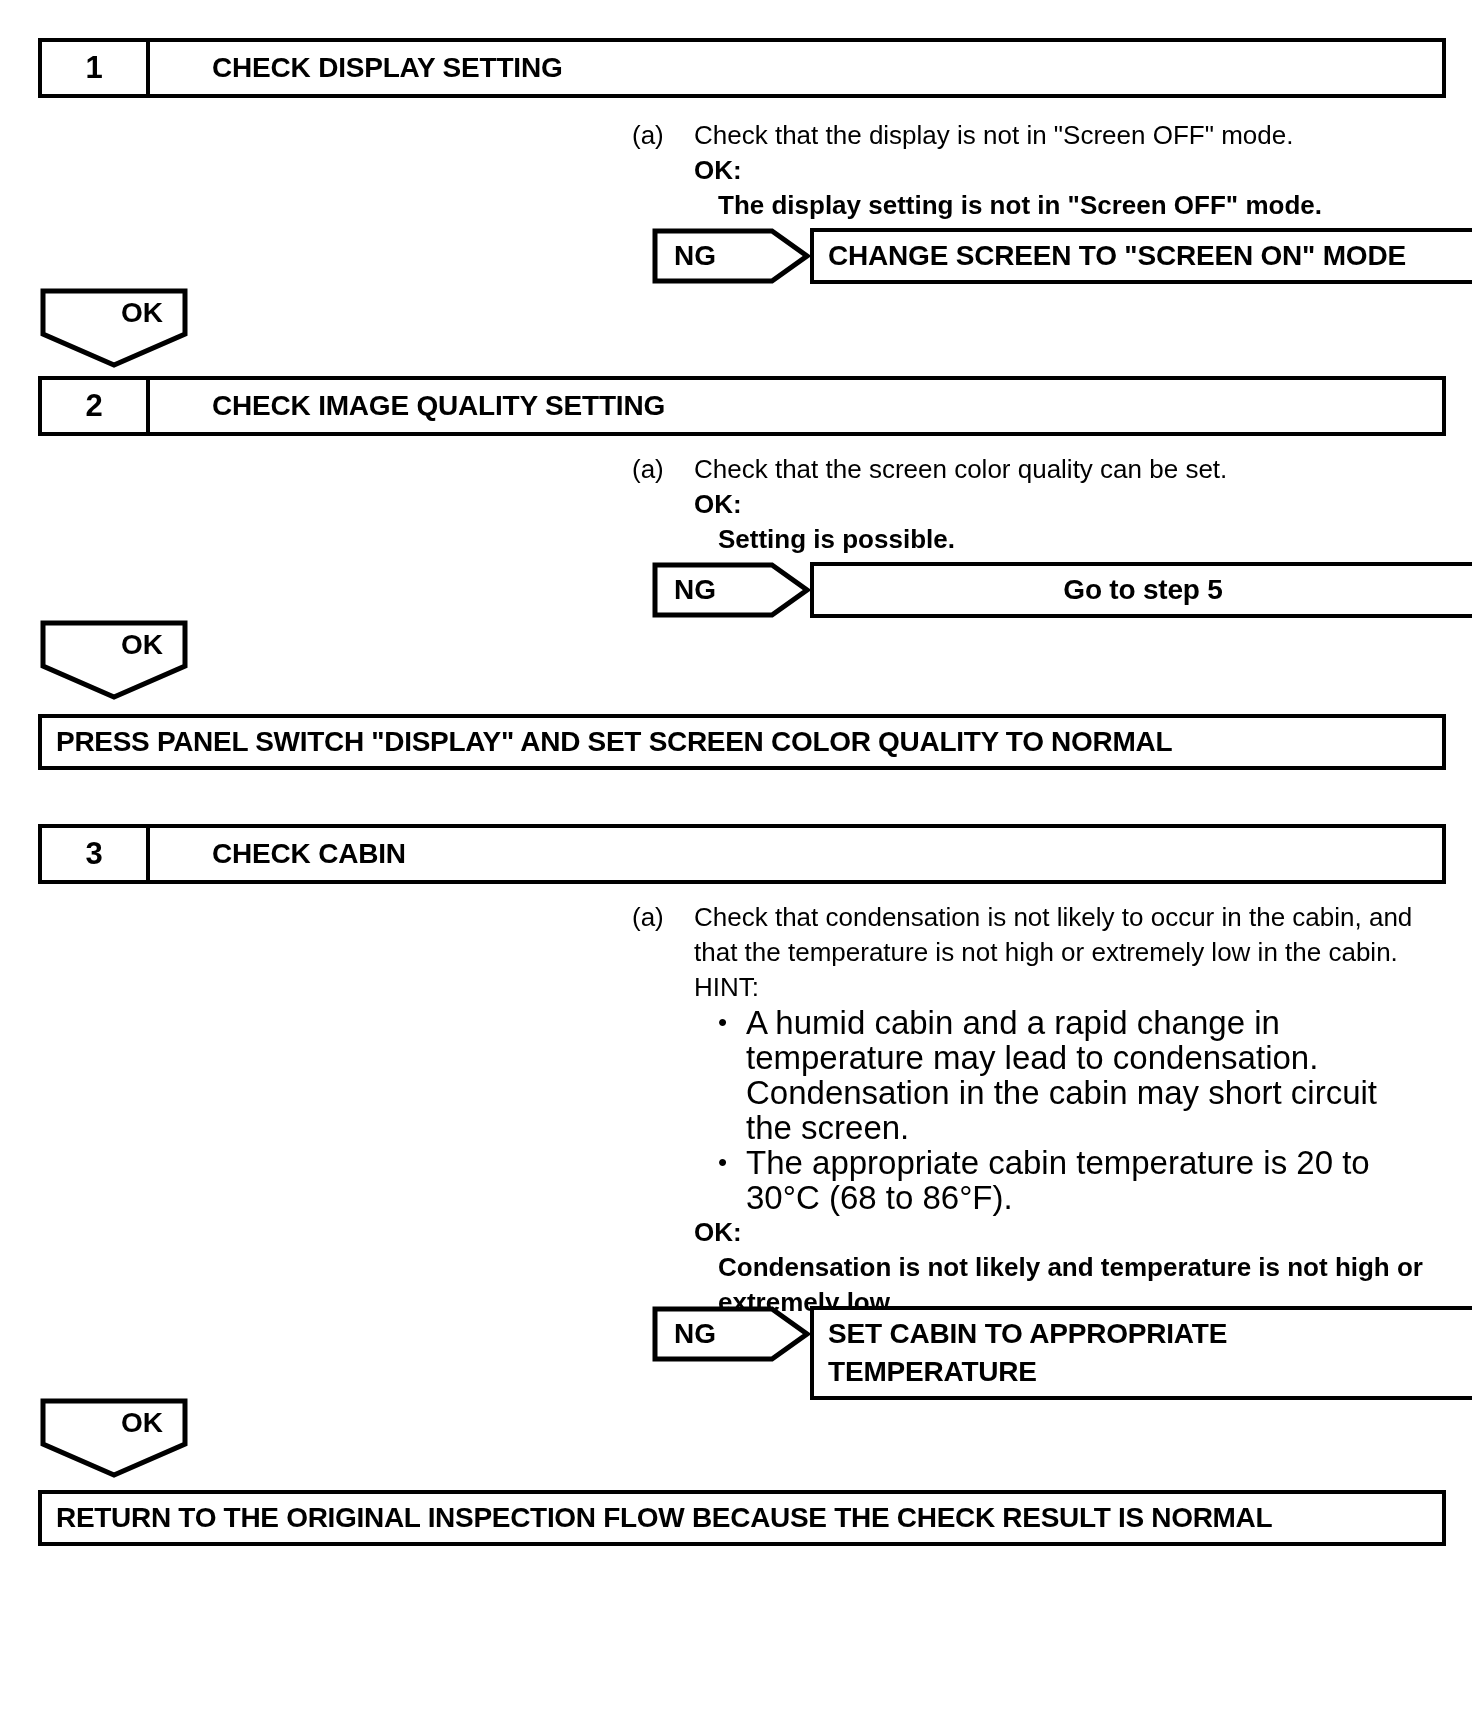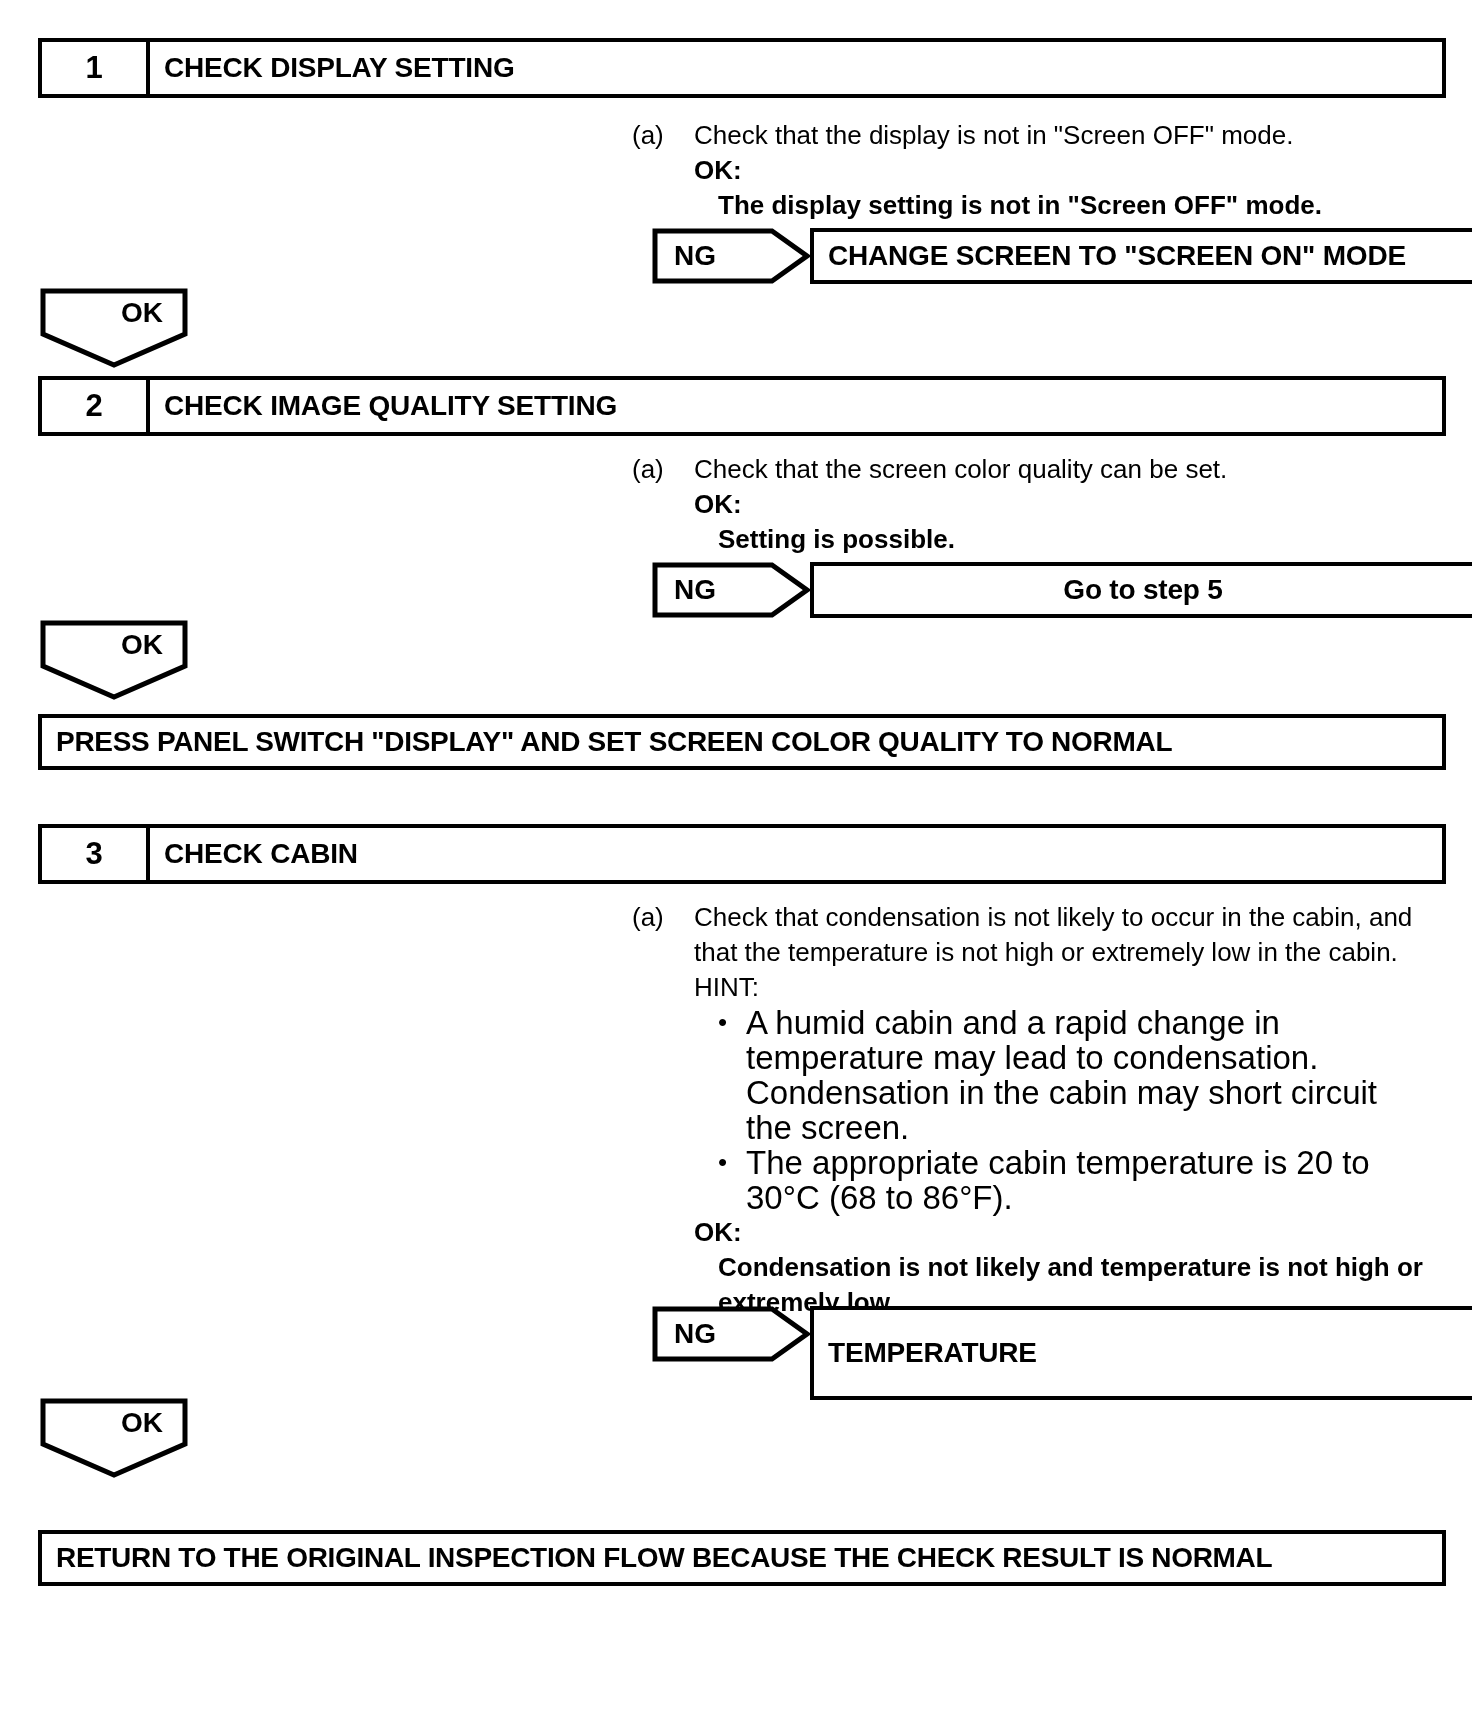--- a/index.html
+++ b/index.html
@@ -44,20 +44,21 @@
     letter-spacing: 0px;
   }
   .step-title {
     flex: 1;
     display: flex;
     align-items: center;
     padding-left: 14px;
     font-size: 28px;
     font-weight: bold;
     letter-spacing: -0.2px;
+    margin-left: 48px;
   }
 
   
   .banner {
     position: absolute;
     left: 38px;
     width: 1408px;
     border: 4px solid #000;
     box-sizing: border-box;
     display: flex;
@@ -283,29 +284,30 @@
 
   <div class="ng-row" style="top:1306px; left:632px;">
     <div class="ng-tag">
       <svg width="158" height="56" viewBox="0 0 158 56">
         <polygon points="3,3 120,3 155,28 120,53 3,53" fill="#ffffff" stroke="#000000" stroke-width="5" stroke-linejoin="miter"></polygon>
       </svg>
       <span class="ng-text">NG</span>
     </div>
     <div class="ng-box left" style="width:666px; height:94px;">
       <span class="ng-lines">
+        <span style="display:block;">SET CABIN TO APPROPRIATE</span>
         <span style="display:block;">TEMPERATURE</span>
       </span>
     </div>
   </div>
 
   <div class="ok-tag" style="top:1398px; left:40px;">
     <svg width="148" height="80" viewBox="0 0 148 80">
       <polygon points="3,3 145,3 145,46 74,77 3,46" fill="#ffffff" stroke="#000000" stroke-width="5" stroke-linejoin="miter"></polygon>
     </svg>
     <span class="ok-text">OK</span>
   </div>
 
-  <div class="banner" style="top:1490px; height:56px;margin-top:40px;">
+  <div class="banner" style="top:1490px; height:56px;">
     <span>RETURN TO THE ORIGINAL INSPECTION FLOW BECAUSE THE CHECK RESULT IS NORMAL</span>
   </div>
 
 </div>
 
 </body></html>

